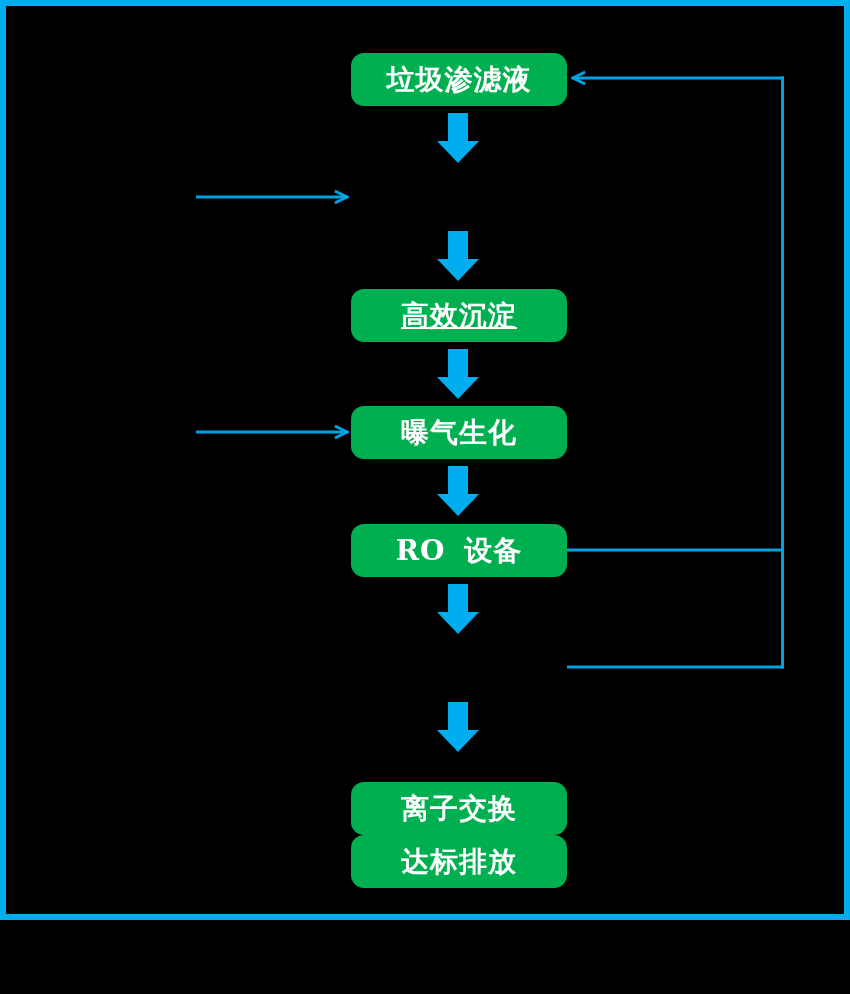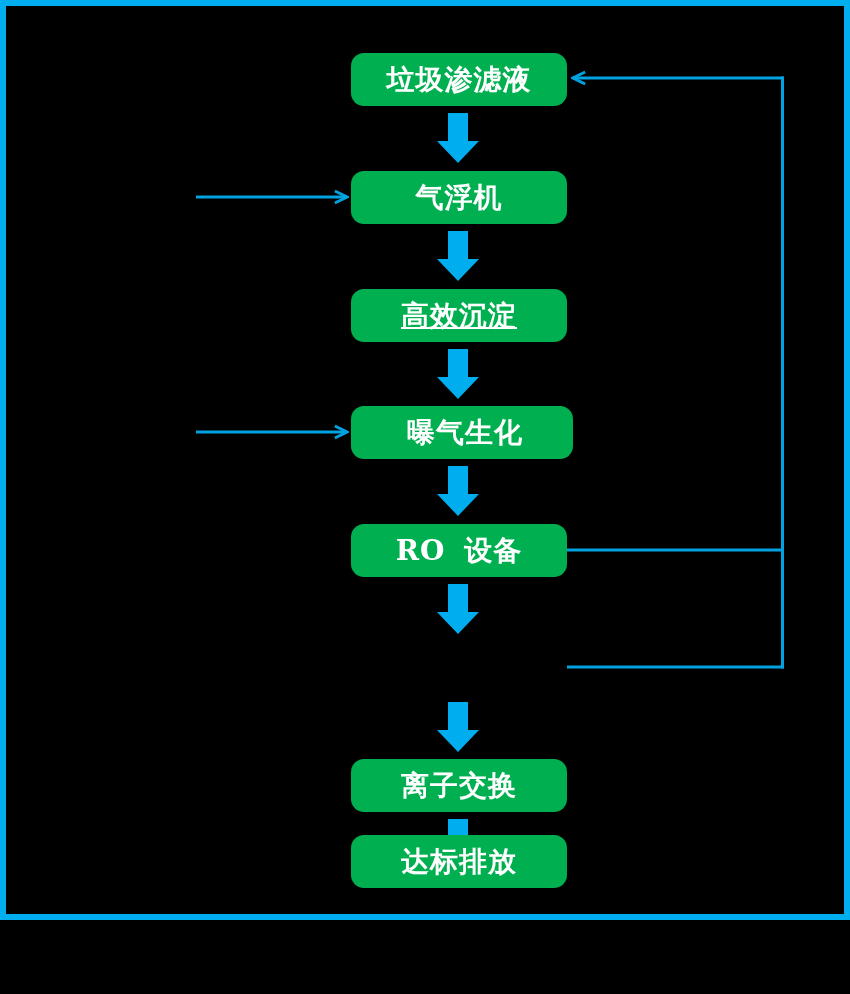--- a/index.html
+++ b/index.html
@@ -44,24 +44,24 @@
     word-spacing: 8px;
     display: flex;
     align-items: center;
     justify-content: center;
     z-index: 2;
     white-space: nowrap;
   }
   .n1 { top: 53px; }
   .n2 { top: 171px; }
   .n3 { top: 289px; text-decoration: underline; }
-  .n4 { top: 406px; padding-left: 6px; }
+  .n4 { top: 406px; }
   .n5 { top: 524px; }
   .n6 { top: 642px; }
-  .n7 { top: 759px; }
+  .n7 { top: 782px; }
   .n8 { top: 835px; }
 </style>
 </head>
 <body>
 
 <div class="frame">
 
   <svg class="connectors" viewBox="0 0 850 994">
     <defs>
       <marker id="vee" viewBox="0 0 14 14" refX="12" refY="7" markerWidth="17" markerHeight="17" markerUnits="userSpaceOnUse" orient="auto">
@@ -80,21 +80,20 @@
     <polygon points="448,113 468,113 468,141 479,141 458,163 437,141 448,141" fill="#00AEEF"></polygon>
     <polygon points="448,231 468,231 468,259 479,259 458,281 437,259 448,259" fill="#00AEEF"></polygon>
     <polygon points="448,349 468,349 468,377 479,377 458,399 437,377 448,377" fill="#00AEEF"></polygon>
     <polygon points="448,466 468,466 468,494 479,494 458,516 437,494 448,494" fill="#00AEEF"></polygon>
     <polygon points="448,584 468,584 468,612 479,612 458,634 437,612 448,612" fill="#00AEEF"></polygon>
     <polygon points="448,702 468,702 468,730 479,730 458,752 437,730 448,730" fill="#00AEEF"></polygon>
     <polygon points="448,819 468,819 468,847 479,847 458,869 437,847 448,847" fill="#00AEEF"></polygon>
   </svg>
 
   <div class="node n1">垃圾渗滤液</div>
-  <div class="node n2">气浮机</div>
   <div class="node n3">高效沉淀</div>
   <div class="node n4">曝气生化</div>
   <div class="node n5">RO 设备</div>
   <div class="node n7">离子交换</div>
   <div class="node n8">达标排放</div>
 
   <div class="frame-border"></div>
 </div>
 
 </body></html>

